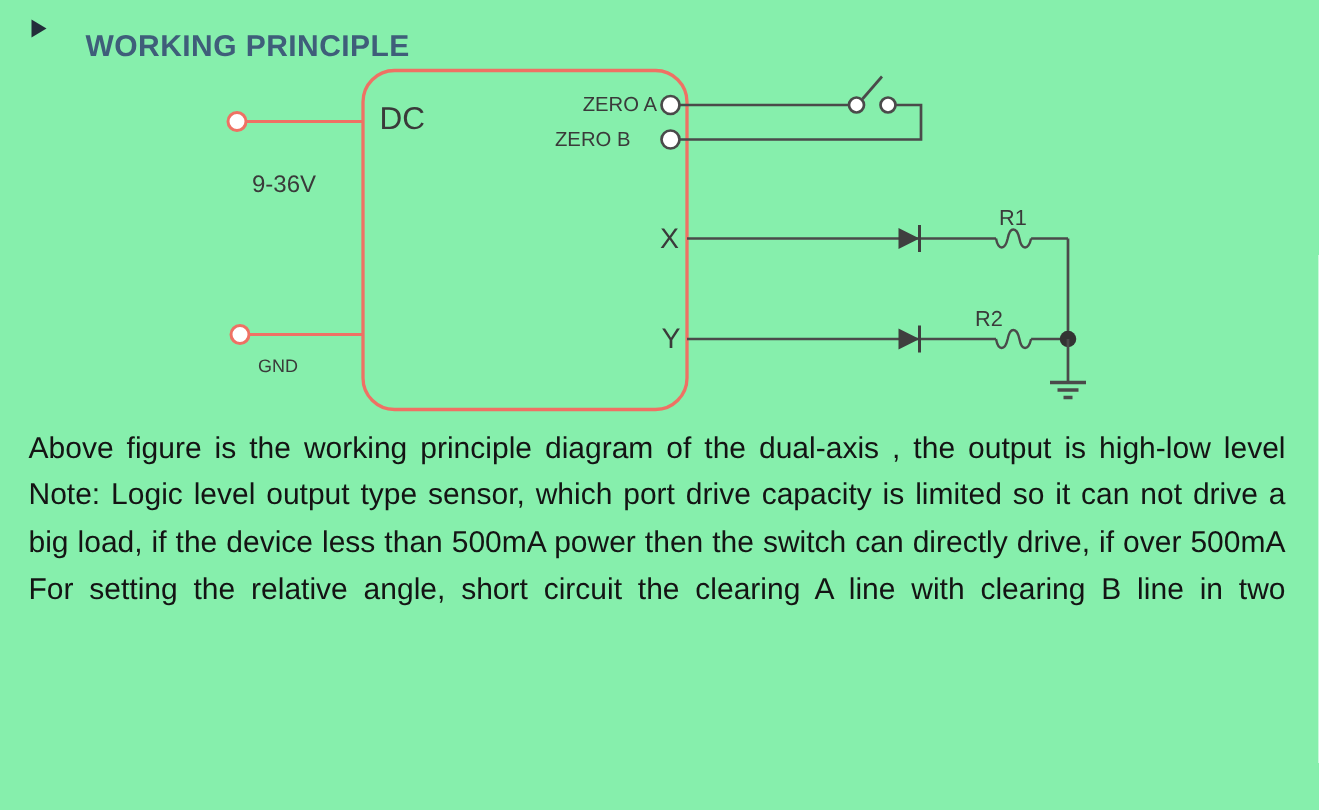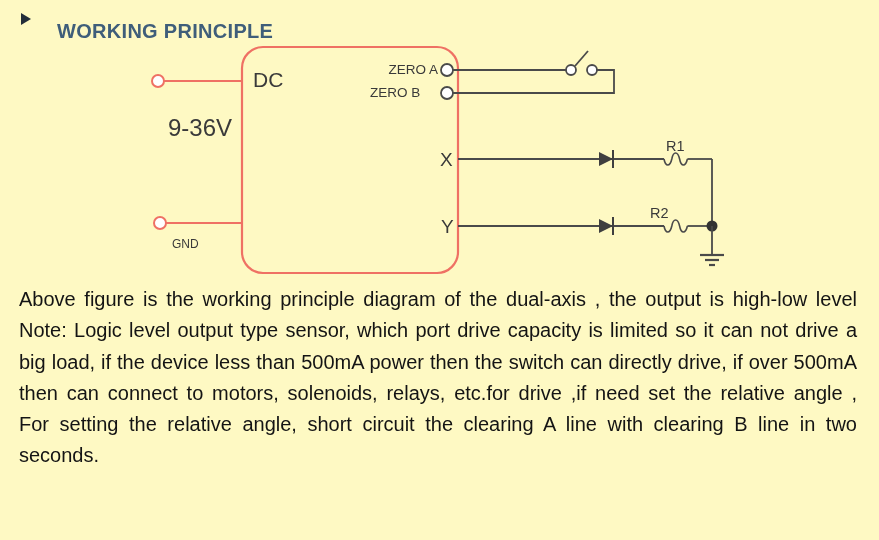--- a/index.html
+++ b/index.html
@@ -1,27 +1,27 @@
 <!DOCTYPE html>
 <html><head>
 <meta charset="utf-8">
 <style>
   html,body{margin:0;padding:0;background:#fff;}
-  .page{position:relative;width:879px;height:540px;background:#fef9c3;overflow:hidden;
+  .page{position:relative;width:879px;height:540px;background:#86efac;overflow:hidden;
         font-family:"Liberation Sans",sans-serif;}
   
   .bullet{position:absolute;left:21px;top:13px;width:0;height:0;
           border-left:10px solid #232e3a;border-top:6px solid transparent;border-bottom:6px solid transparent;}
   .title{position:absolute;left:57px;top:7px;font-size:20px;font-weight:bold;color:#3f5e7a;letter-spacing:.3px;}
   
   .diagram{position:absolute;left:0;top:0;width:795px;height:283px;}
   .diagram svg{position:absolute;left:0;top:0;}
   .lbl{position:absolute;color:#3a3a3a;line-height:1;white-space:nowrap;}
   .lbl-dc{left:253px;top:69px;font-size:21px;}
-  .lbl-pwr{left:168px;top:116px;font-size:24px;}
+  .lbl-pwr{left:168px;top:116px;font-size:16px;}
   .lbl-gnd{left:172px;top:238px;font-size:12px;}
   .lbl-za{left:370px;top:63px;width:68px;text-align:right;font-size:13.5px;}
   .lbl-zb{left:370px;top:86px;width:68px;font-size:13.5px;}
   .lbl-x{left:440px;top:150px;font-size:19px;}
   .lbl-y{left:441px;top:217px;font-size:19px;}
   .lbl-r1{left:666px;top:139px;font-size:14.5px;}
   .lbl-r2{left:650px;top:206px;font-size:14.5px;}
   
   .textblock{position:absolute;left:19px;top:284px;width:838px;font-size:20px;color:#141414;}
   .tline{height:31.3px;line-height:31.3px;}
@@ -82,18 +82,16 @@
     <div class="lbl lbl-x">X</div>
     <div class="lbl lbl-y">Y</div>
     <div class="lbl lbl-r1">R1</div>
     <div class="lbl lbl-r2">R2</div>
   </div>
 
   <div class="textblock">
     <div class="tline jl">Above figure is the working principle diagram of the dual-axis , the output is high-low level</div>
     <div class="tline jl">Note: Logic level output type sensor, which port drive capacity is limited so it can not drive a</div>
     <div class="tline jl">big load, if the device less than 500mA power then the switch can directly drive, if over 500mA</div>
-    <div class="tline jl">then can connect to  motors, solenoids, relays, etc.for drive ,if need set the relative angle ,</div>
     <div class="tline jl">For setting the relative angle, short circuit the clearing A line with clearing B line in two</div>
-    <div class="tline ll">seconds.</div>
   </div>
 
 </div>
 
 </body></html>

